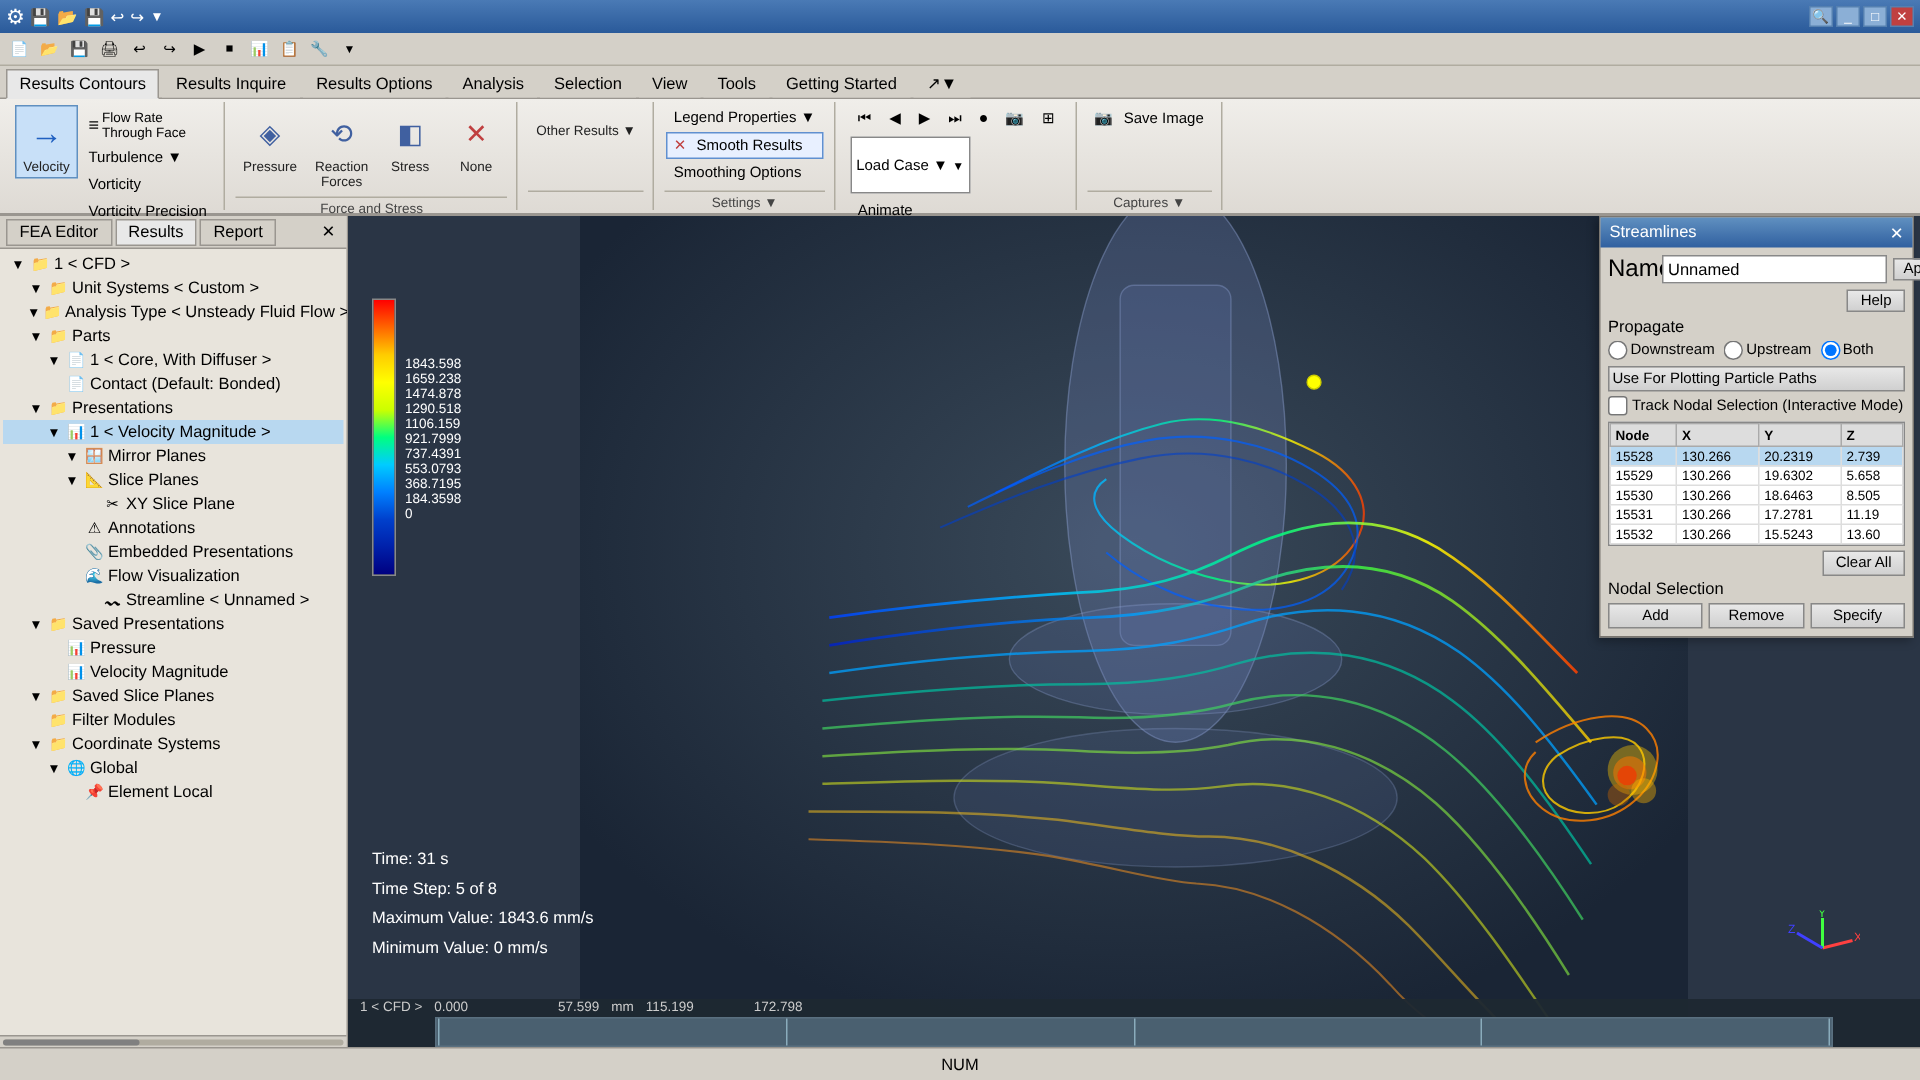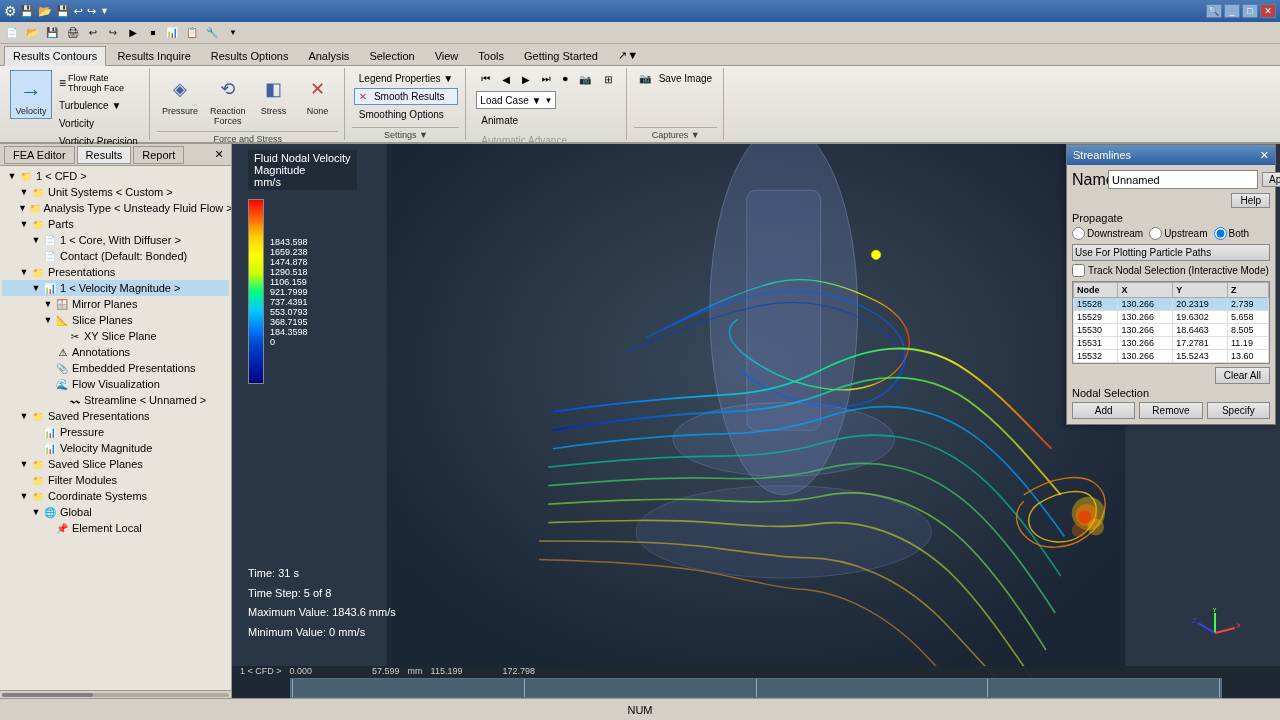--- a/index.html
+++ b/index.html
@@ -107,21 +107,21 @@
       justify-content: center;
     }
 
     
     .viewport {
       flex: 1; background: #2a3a4a; position: relative; overflow: hidden;
     }
 
     .small-btns-col { display: flex; flex-direction: column; gap: 1px; }
     .ribbon-combo {
-      display: flex; align-items: center; gap: 2px; padding: 8px 3px;
+      display: flex; align-items: center; gap: 2px; padding: 18px 3px;
       border: 1px solid #888; background: white; font-size: 10px; cursor: pointer;
       height: 18px; min-width: 80px;
     }
     .ribbon-combo-arrow { font-size: 8px; margin-left: auto; }
 
     .highlighted-btn {
       background: #e8f0ff; border: 1px solid #6090d0 !important;
     }
   </style>
 </head>
@@ -214,20 +214,28 @@
         <div class="ribbon-btn-label">Stress</div>
       </div>
       <div class="ribbon-btn">
         <div class="ribbon-btn-icon" style="font-size:18px; color:#c04040;">✕</div>
         <div class="ribbon-btn-label">None</div>
       </div>
     </div>
     <div class="ribbon-group-label">Force and Stress</div>
   </div>
 
+  <div class="ribbon-group" style="min-width:80px;">
+    <div class="ribbon-group-content">
+      <div class="ribbon-btn" style="align-self:flex-start; margin-top:8px;">
+        <div class="ribbon-btn-label">Other Results ▼</div>
+      </div>
+    </div>
+    <div class="ribbon-group-label">&nbsp;</div>
+  </div>
 
   <div class="ribbon-group" style="min-width:120px;">
     <div class="ribbon-group-content">
       <div class="small-btns-col">
         <div class="ribbon-btn-small">
           <span>Legend Properties ▼</span>
         </div>
         <div class="ribbon-btn-small highlighted-btn">
           <span style="color:#c04040;">✕</span>&nbsp;
           <span>Smooth Results</span>
@@ -467,25 +475,20 @@
 
       <circle cx="760" cy="400" r="18" fill="rgba(255,200,0,0.4)"></circle>
       <circle cx="758" cy="402" r="12" fill="rgba(255,120,0,0.5)"></circle>
       <circle cx="756" cy="404" r="7" fill="rgba(255,40,0,0.6)"></circle>
       <circle cx="768" cy="415" r="9" fill="rgba(255,180,0,0.4)"></circle>
       <circle cx="750" cy="418" r="8" fill="rgba(200,100,0,0.4)"></circle>
 
       <circle cx="530" cy="120" r="5" fill="#ffff00" stroke="#cccc00" stroke-width="1"></circle>
     </svg>
 
-    <div style="position:absolute; top:6px; left:16px; color:white; font-size:11px; background:rgba(0,0,0,0.2); padding:2px 6px;">
-      <div>Fluid Nodal Velocity</div>
-      <div>Magnitude</div>
-      <div>mm/s</div>
-    </div>
 
     <div style="position:absolute; top:55px; left:16px; display:flex; gap:6px;">
       <div style="width:16px; height:185px; background:linear-gradient(to bottom, #ff0000 0%, #ff6600 10%, #ffcc00 20%, #ffff00 30%, #ccff00 40%, #00ff80 50%, #00ccff 60%, #0080ff 70%, #0040cc 80%, #0020aa 90%, #000080 100%); border:1px solid #888;"></div>
       <div style="display:flex; flex-direction:column; justify-content:center; height:185px; color:white; font-size:9px;">
         <span>1843.598</span>
         <span>1659.238</span>
         <span>1474.878</span>
         <span>1290.518</span>
         <span>1106.159</span>
         <span>921.7999</span>

